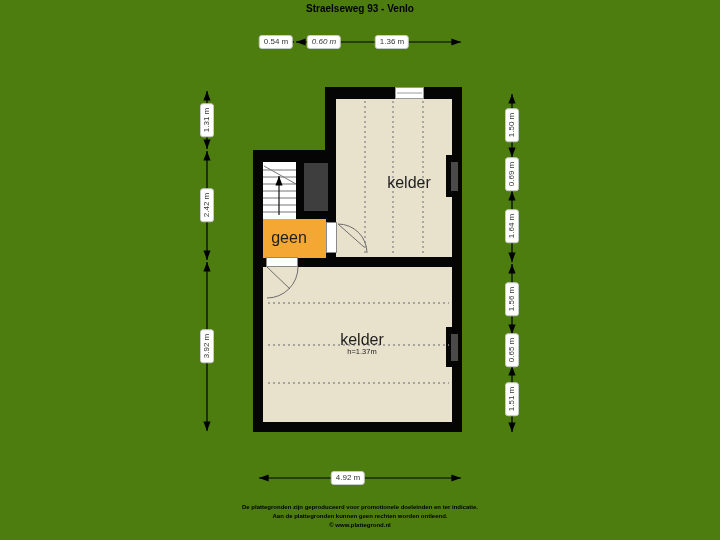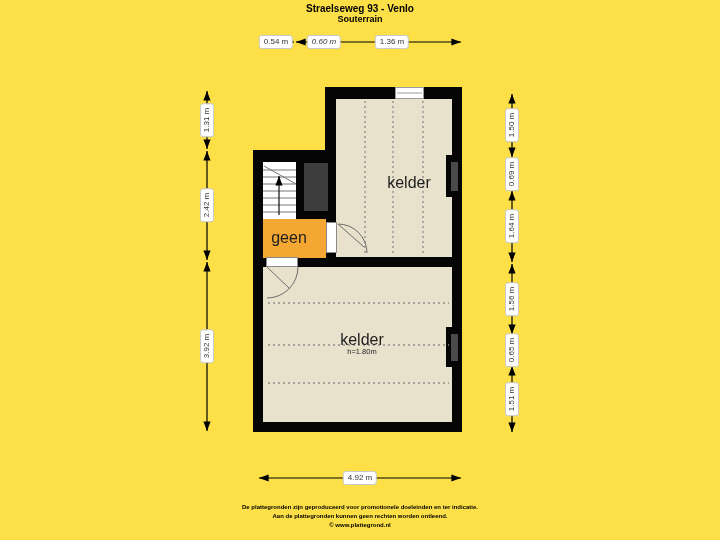--- a/index.html
+++ b/index.html
@@ -1,18 +1,18 @@
 <!DOCTYPE html>
 <html><head>
 <meta charset="utf-8">
 <style>
   html,body{margin:0;padding:0;}
   #stage{
     position:relative;width:720px;height:540px;overflow:hidden;
-    background:#fde047;
+    background:#4d7c0f;
     font-family:"Liberation Sans","DejaVu Sans",sans-serif;
   }
   .abs{position:absolute;}
   
   .wall{background:#050505;}
   .floor{background:#E8E1CC;}
   .hall{background:#F5A733;}
   .voidbox{background:#3E3E3E;}
   .stairs{background:#FFFFFF;}
   .doorjamb{background:#FFFFFF;border:1px solid #8a8a8a;box-sizing:border-box;}
@@ -30,21 +30,20 @@
   .pill.v{transform:translate(-50%,-50%) rotate(-90deg);}
   .footer-line{left:0;width:100%;text-align:center;font-weight:bold;font-size:6px;line-height:8.5px;color:#000;}
   svg{position:absolute;left:0;top:0;z-index:5;}
 </style>
 </head>
 <body>
 
 <div id="stage">
 
   <div class="abs title-line" style="top:3px;font-size:10px;">Straelseweg 93 - Venlo</div>
-  <div class="abs title-line" style="top:14px;font-size:9px;">Souterrain</div>
 
   <div class="abs wall" style="left:325px;top:87px;width:137px;height:345px;"></div>
   <div class="abs wall" style="left:253px;top:150px;width:209px;height:282px;"></div>
 
   <div class="abs floor" style="left:336px;top:99px;width:116px;height:158px;"></div>
   <div class="abs stairs" style="left:263px;top:162px;width:33px;height:57px;"></div>
   <div class="abs voidbox" style="left:304px;top:163px;width:24px;height:48px;"></div>
   <div class="abs hall" style="left:263px;top:219px;width:63px;height:39px;"></div>
   <div class="abs floor" style="left:263px;top:267px;width:189px;height:155px;"></div>
 
@@ -135,24 +134,24 @@
   <div class="abs pill v" style="left:207px;top:205px;">2.42 m</div>
   <div class="abs pill v" style="left:207px;top:346px;">3.92 m</div>
 
   <div class="abs pill v" style="left:512px;top:125px;">1.50 m</div>
   <div class="abs pill v" style="left:512px;top:174px;">0.69 m</div>
   <div class="abs pill v" style="left:512px;top:226px;">1.64 m</div>
   <div class="abs pill v" style="left:512px;top:299px;">1.56 m</div>
   <div class="abs pill v" style="left:512px;top:350px;">0.65 m</div>
   <div class="abs pill v" style="left:512px;top:399px;">1.51 m</div>
 
-  <div class="abs pill" style="left:360px;top:478px;">4.92 m</div>
+  <div class="abs pill" style="left:348px;top:478px;">4.92 m</div>
 
   <div class="abs room-label" style="left:409px;top:183px;z-index:6;">kelder</div>
   <div class="abs room-label" style="left:289px;top:238px;z-index:6;">geen</div>
   <div class="abs room-label" style="left:362px;top:340px;z-index:6;">kelder</div>
-  <div class="abs room-sub" style="left:362px;top:351px;z-index:6;">h=1.80m</div>
+  <div class="abs room-sub" style="left:362px;top:351px;z-index:6;">h=1.37m</div>
 
   <div class="abs footer-line" style="top:503px;">De plattegronden zijn geproduceerd voor promotionele doeleinden en ter indicatie.</div>
   <div class="abs footer-line" style="top:512px;">Aan de plattegronden kunnen geen rechten worden ontleend.</div>
   <div class="abs footer-line" style="top:521px;">© www.plattegrond.nl</div>
 
 </div>
 
 </body></html>

